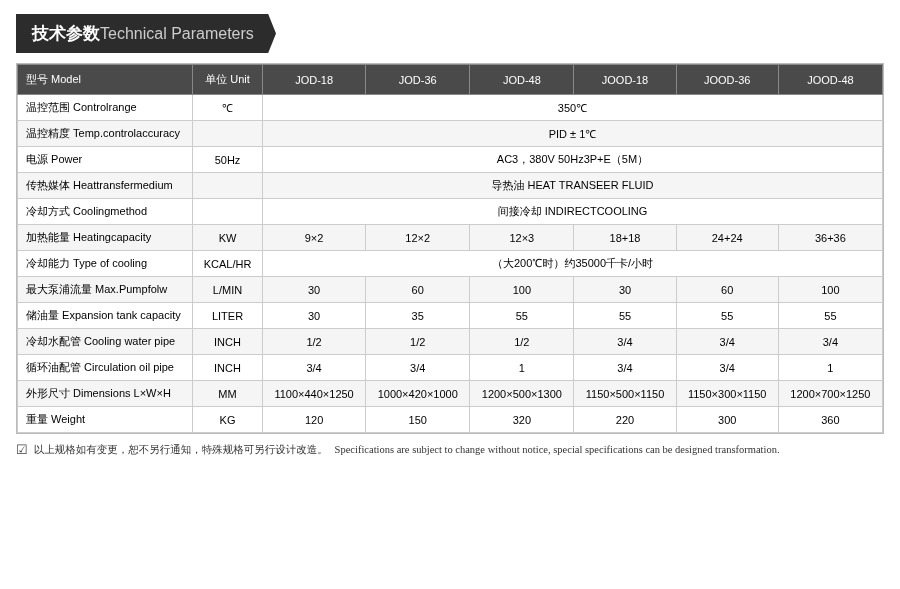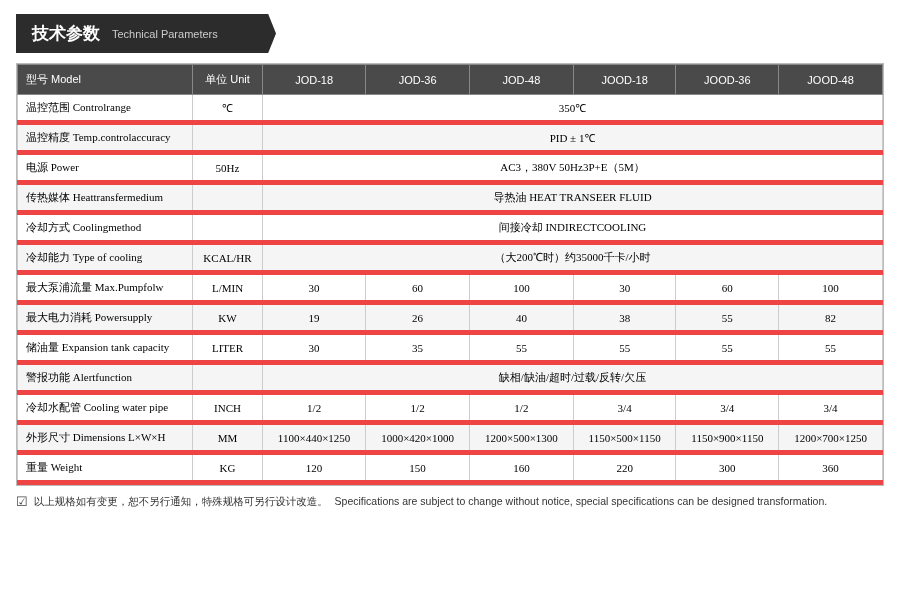--- a/index.html
+++ b/index.html
@@ -24,25 +24,24 @@
       align-items: center;
       padding: 8px 20px 8px 16px;
       margin: 14px 0 10px 16px;
       clip-path: polygon(0 0, 97% 0, 100% 50%, 97% 100%, 0 100%);
       min-width: 260px;
     }
     .header-zh {
       color: #fff;
       font-size: 17px;
       font-weight: bold;
-      margin-right: 12px;
     }
     .header-en {
       color: #ccc;
-      font-size: 11px;
+      font-size: 16px;
       font-weight: normal;
       text-align: right;
     }
 
     
     .table-container {
       margin: 0 16px;
       border: 1px solid #bbb;
     }
 
@@ -70,22 +69,21 @@
       text-align: left;
       padding-left: 8px;
       width: 175px;
     }
 
     thead th:nth-child(2) {
       width: 70px;
     }
 
     tbody tr {
-      border-bottom: 5px solid #ef4444;
-      font-family: Liberation Serif, serif;
+      border-bottom: 1px solid #ef4444;
     }
 
     tbody tr:nth-child(even) {
       background: #f5f5f5;
     }
     tbody tr:nth-child(odd) {
       background: #fff;
     }
 
     tbody td {
@@ -118,20 +116,21 @@
       color: #444;
       font-size: 13px;
       margin-top: 0px;
       flex-shrink: 0;
     }
     .footer-note .note-text {
       line-height: 1.5;
     }
     .footer-note .note-text span {
       margin-right: 4px;
+      font-family: Liberation Serif, serif;
     }
   </style>
 </head>
 <body>
 
 <div class="page-wrapper">
 
   
   <div class="header">
     <span class="header-zh">技术参数</span>
@@ -173,85 +172,90 @@
             <td>传热媒体 Heattransfermedium</td>
             <td></td>
             <td colspan="6" class="span-cell">导热油 HEAT TRANSEER FLUID</td>
           </tr>
           <tr>
             <td>冷却方式 Coolingmethod</td>
             <td></td>
             <td colspan="6" class="span-cell">间接冷却 INDIRECTCOOLING</td>
           </tr>
           <tr>
+            <td>加热能量 Heatingcapacity</td>
+            <td>KW</td>
+            <td>9×2</td>
+            <td>12×2</td>
+            <td>12×3</td>
+            <td>18+18</td>
+            <td>24+24</td>
+            <td>36+36</td>
+          </tr>
+          <tr>
             <td>冷却能力 Type of cooling</td>
             <td>KCAL/HR</td>
             <td colspan="6" class="span-cell">（大200℃时）约35000千卡/小时</td>
           </tr>
           <tr>
             <td>最大泵浦流量 Max.Pumpfolw</td>
             <td>L/MIN</td>
             <td>30</td>
             <td>60</td>
             <td>100</td>
             <td>30</td>
             <td>60</td>
             <td>100</td>
           </tr>
           <tr>
-            <td>最大电力消耗 Powersupply</td>
-            <td>KW</td>
-            <td>19</td>
-            <td>26</td>
-            <td>40</td>
-            <td>38</td>
-            <td>55</td>
-            <td>82</td>
-          </tr>
-          <tr>
             <td>储油量 Expansion tank capacity</td>
             <td>LITER</td>
             <td>30</td>
             <td>35</td>
             <td>55</td>
             <td>55</td>
             <td>55</td>
             <td>55</td>
-          </tr>
-          <tr>
-            <td>警报功能 Alertfunction</td>
-            <td></td>
-            <td colspan="6" class="span-cell">缺相/缺油/超时/过载/反转/欠压</td>
           </tr>
           <tr>
             <td>冷却水配管 Cooling water pipe</td>
             <td>INCH</td>
             <td>1/2</td>
             <td>1/2</td>
             <td>1/2</td>
             <td>3/4</td>
             <td>3/4</td>
             <td>3/4</td>
+          </tr>
+          <tr>
+            <td>循环油配管 Circulation oil pipe</td>
+            <td>INCH</td>
+            <td>3/4</td>
+            <td>3/4</td>
+            <td>1</td>
+            <td>3/4</td>
+            <td>3/4</td>
+            <td>1</td>
           </tr>
           <tr>
             <td>外形尺寸 Dimensions L×W×H</td>
             <td>MM</td>
             <td>1100×440×1250</td>
             <td>1000×420×1000</td>
             <td>1200×500×1300</td>
             <td>1150×500×1150</td>
-            <td>1150×900×1150</td>
+            <td>1150×300×1150</td>
             <td>1200×700×1250</td>
           </tr>
           <tr>
             <td>重量 Weight</td>
             <td>KG</td>
             <td>120</td>
             <td>150</td>
-            <td>160</td>
+            <td>320</td>
             <td>220</td>
             <td>300</td>
             <td>360</td>
           </tr>
         </tbody>
     </table>
   </div>
 
   
   <div class="footer-note">

